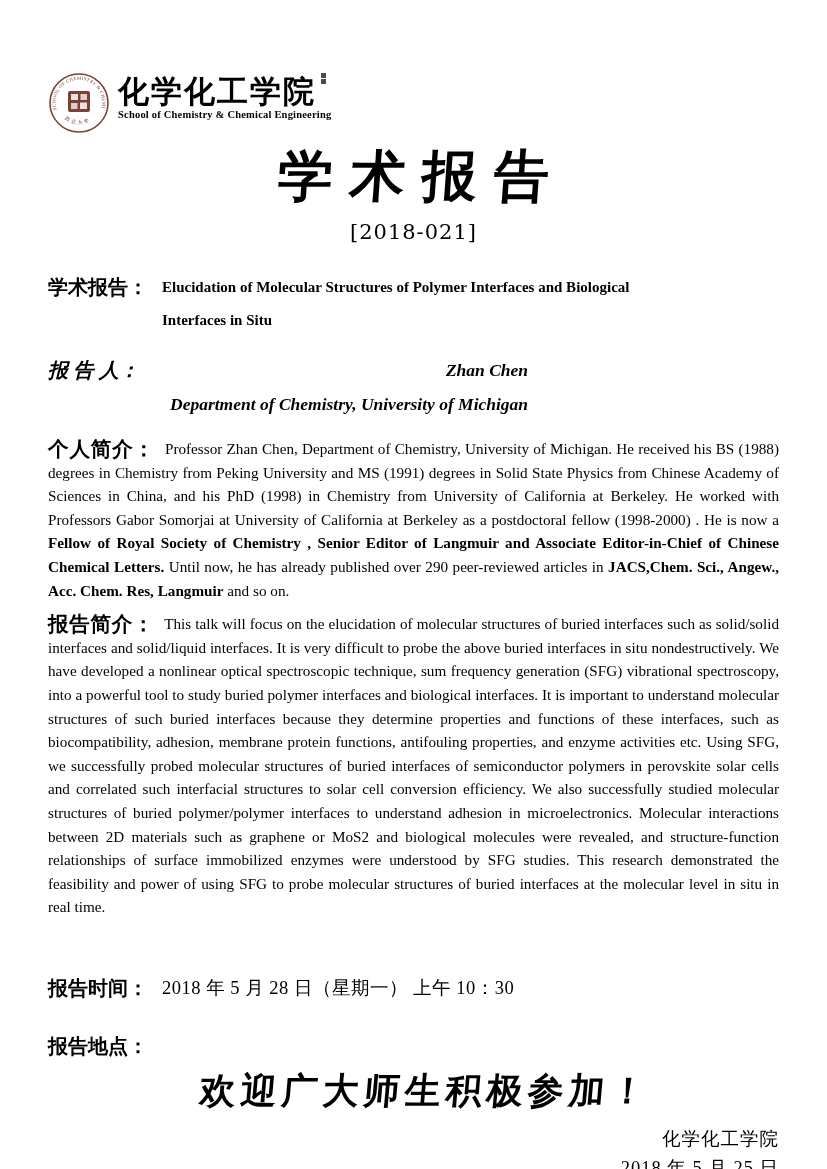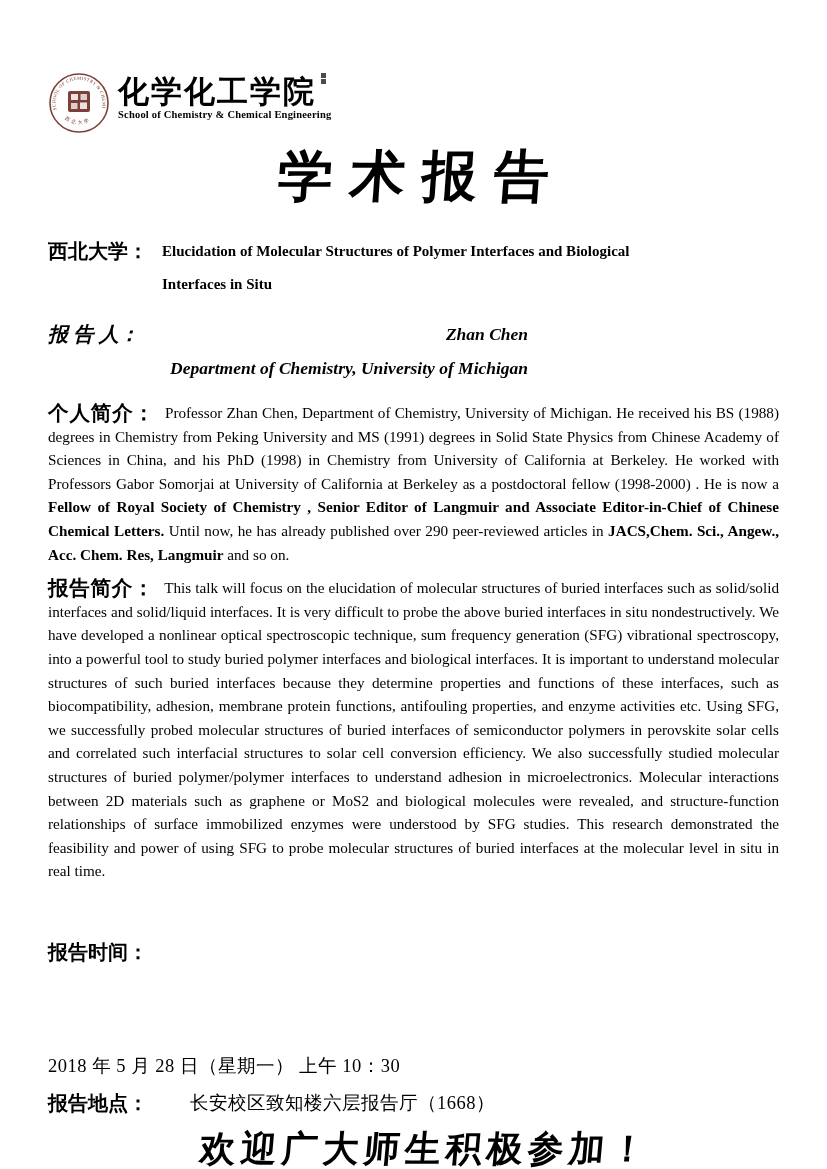--- a/index.html
+++ b/index.html
@@ -60,22 +60,22 @@
   .para-section { margin-top: 20px; text-align: justify; font-size: 15.2px; line-height: 23.6px; }
   .para-label {
     font-family: "Liberation Sans", "DejaVu Sans", sans-serif;
     font-weight: bold; font-size: 20.5px; vertical-align: -2px; margin-right: 10px;
     letter-spacing: 0.5px;
   }
   .para-section .b { font-weight: bold; }
   .section-abstract { margin-top: 10px; }
 
   
-  .row-time { margin-top: 56px; flex-direction: column; }
-  .row-location { margin-top: 10px; gap: 28px; }
+  .row-time { margin-top: 56px; }
+  .row-location { margin-top: 31px; }
   .field-value { font-size: 18.5px; line-height: 27px; letter-spacing: 0.5px; }
 
   
   .welcome {
     margin-top: 8px; text-align: center; padding-left: 24px;
     font-family: "DejaVu Serif", serif; font-weight: bold;
     font-size: 36px; line-height: 46px; letter-spacing: 5px;
     transform: skewX(-5deg);
   }
 
@@ -110,23 +110,24 @@
     <div class="logo-text">
       <div>
         <span class="school-cn">化学化工学院</span><span class="signature-mark"><i></i><i></i></span>
       </div>
       <div class="school-en">School of Chemistry &amp; Chemical Engineering</div>
     </div>
   </div>
 
   <div class="page-title">学术报告</div>
 
+  <div class="serial">[2018-021]</div>
 
   <div class="row row-topic">
-    <div class="lbl">西北大学：</div>
+    <div class="lbl">学术报告：</div>
     <div class="topic-lines">
       <div class="topic-line1">Elucidation of Molecular Structures of Polymer Interfaces and Biological</div>
       <div class="topic-line2">Interfaces in Situ</div>
     </div>
   </div>
 
   <div class="row row-speaker">
     <div class="lbl">报 告 人：</div>
     <div class="speaker-block">
       <div>Zhan Chen</div>
@@ -142,21 +143,20 @@
     <span class="para-label">报告简介：</span><span>This talk will focus on the elucidation of molecular structures of buried interfaces such as solid/solid interfaces and solid/liquid interfaces. It is very difficult to probe the above buried interfaces in situ nondestructively. We have developed a nonlinear optical spectroscopic technique, sum frequency generation (SFG) vibrational spectroscopy, into a powerful tool to study buried polymer interfaces and biological interfaces. It is important to understand molecular structures of such buried interfaces because they determine properties and functions of these interfaces, such as biocompatibility, adhesion, membrane protein functions, antifouling properties, and enzyme activities etc. Using SFG, we successfully probed molecular structures of buried interfaces of semiconductor polymers in perovskite solar cells and correlated such interfacial structures to solar cell conversion efficiency. We also successfully studied molecular structures of buried polymer/polymer interfaces to understand adhesion in microelectronics. Molecular interactions between 2D materials such as graphene or MoS2 and biological molecules were revealed, and structure-function relationships of surface immobilized enzymes were understood by SFG studies. This research demonstrated the feasibility and power of using SFG to probe molecular structures of buried interfaces at the molecular level in situ in real time.</span>
   </div>
 
   <div class="row row-time">
     <div class="lbl">报告时间：</div>
     <div class="field-value">2018 年 5 月 28 日（星期一）  上午 10：30</div>
   </div>
 
   <div class="row row-location">
     <div class="lbl">报告地点：</div>
-    <div class="field-value">长安校区致知楼六层报告厅（1668）</div>
   </div>
 
   <div class="welcome">欢迎广大师生积极参加！</div>
 
   <div class="footer">
     <div>化学化工学院</div>
     <div>2018 年 5 月 25 日</div>
   </div>
 
 </div>

